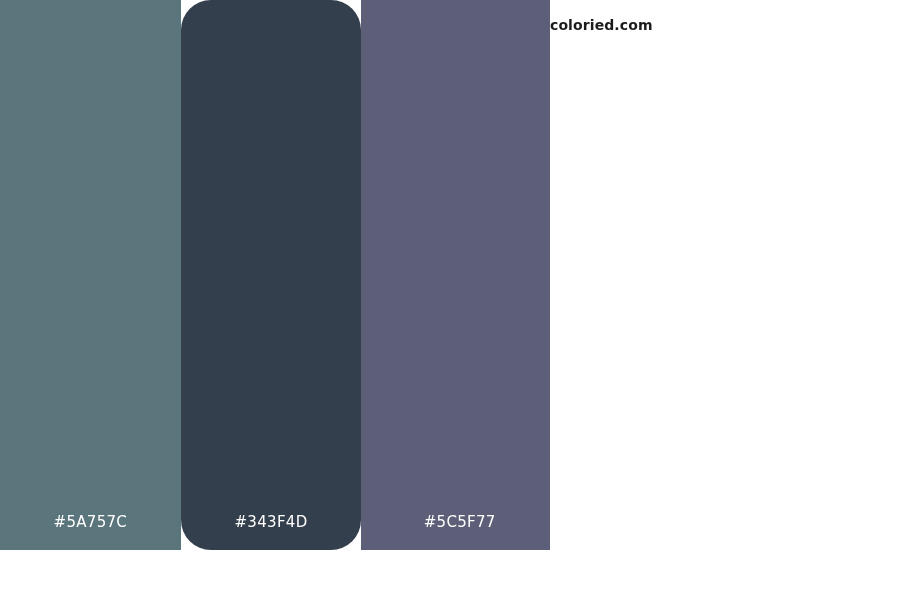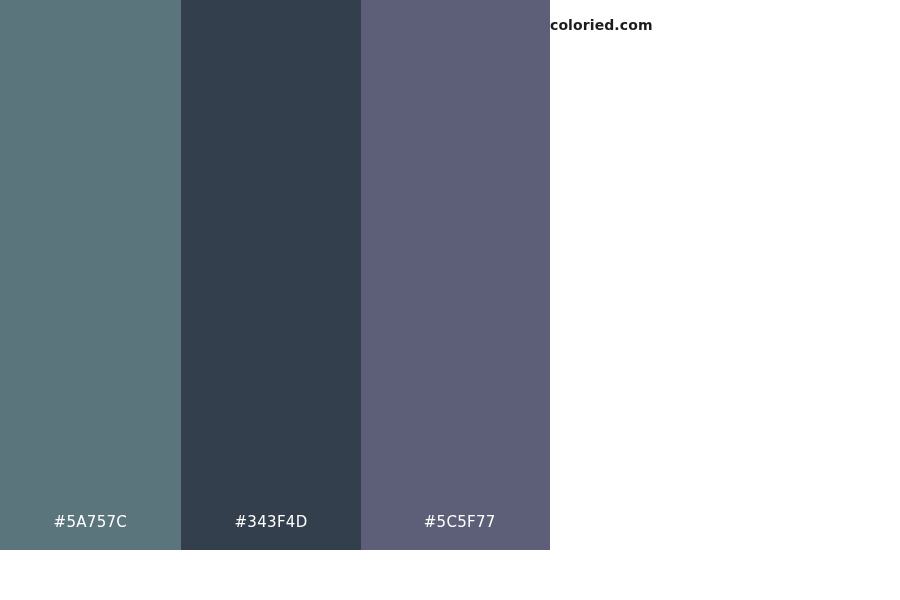--- a/index.html
+++ b/index.html
@@ -77,21 +77,21 @@
 <div class="palette-page">
 
   <div class="swatch-strip">
 
     <div class="swatch" style="background-color: rgb(90, 117, 124);">
       <span class="swatch-label">#5A757C</span>
     </div>
 
 
 
-    <div class="swatch" style="background-color: rgb(52, 63, 77);">
+    <div class="swatch" style="background-color: rgb(52, 63, 77); border-radius: 30px;">
       <span class="swatch-label">#343F4D</span>
     </div>
 
     <div class="swatch" style="background-color: rgb(92, 95, 119); padding-left: 8px;">
       <span class="swatch-label">#5C5F77</span>
     </div>
 
   </div>
 
   <div class="footer-bar">

